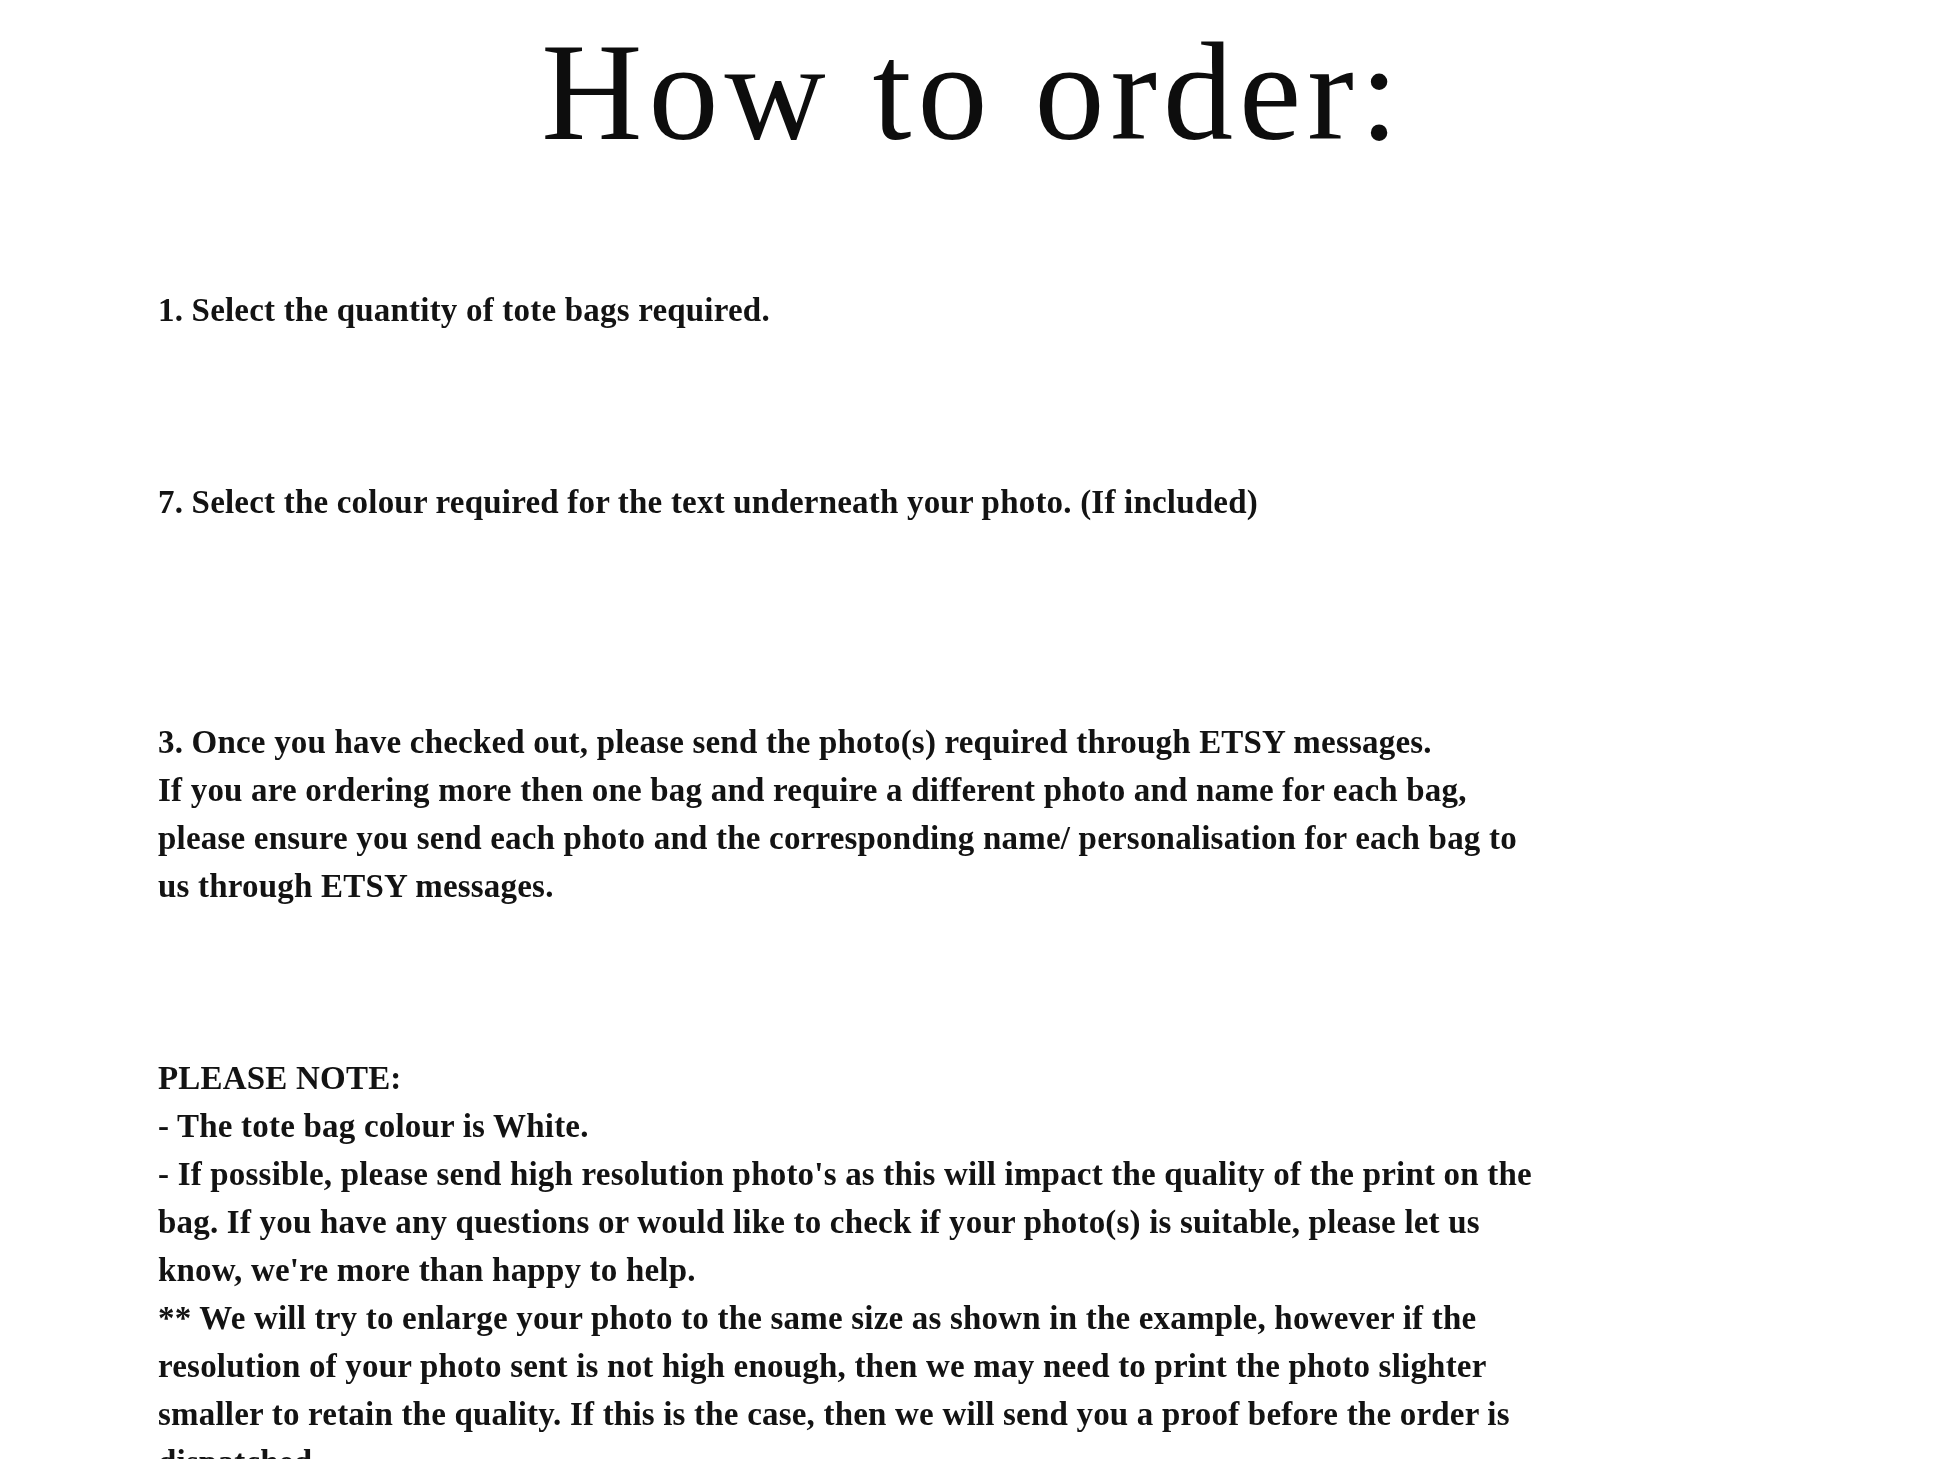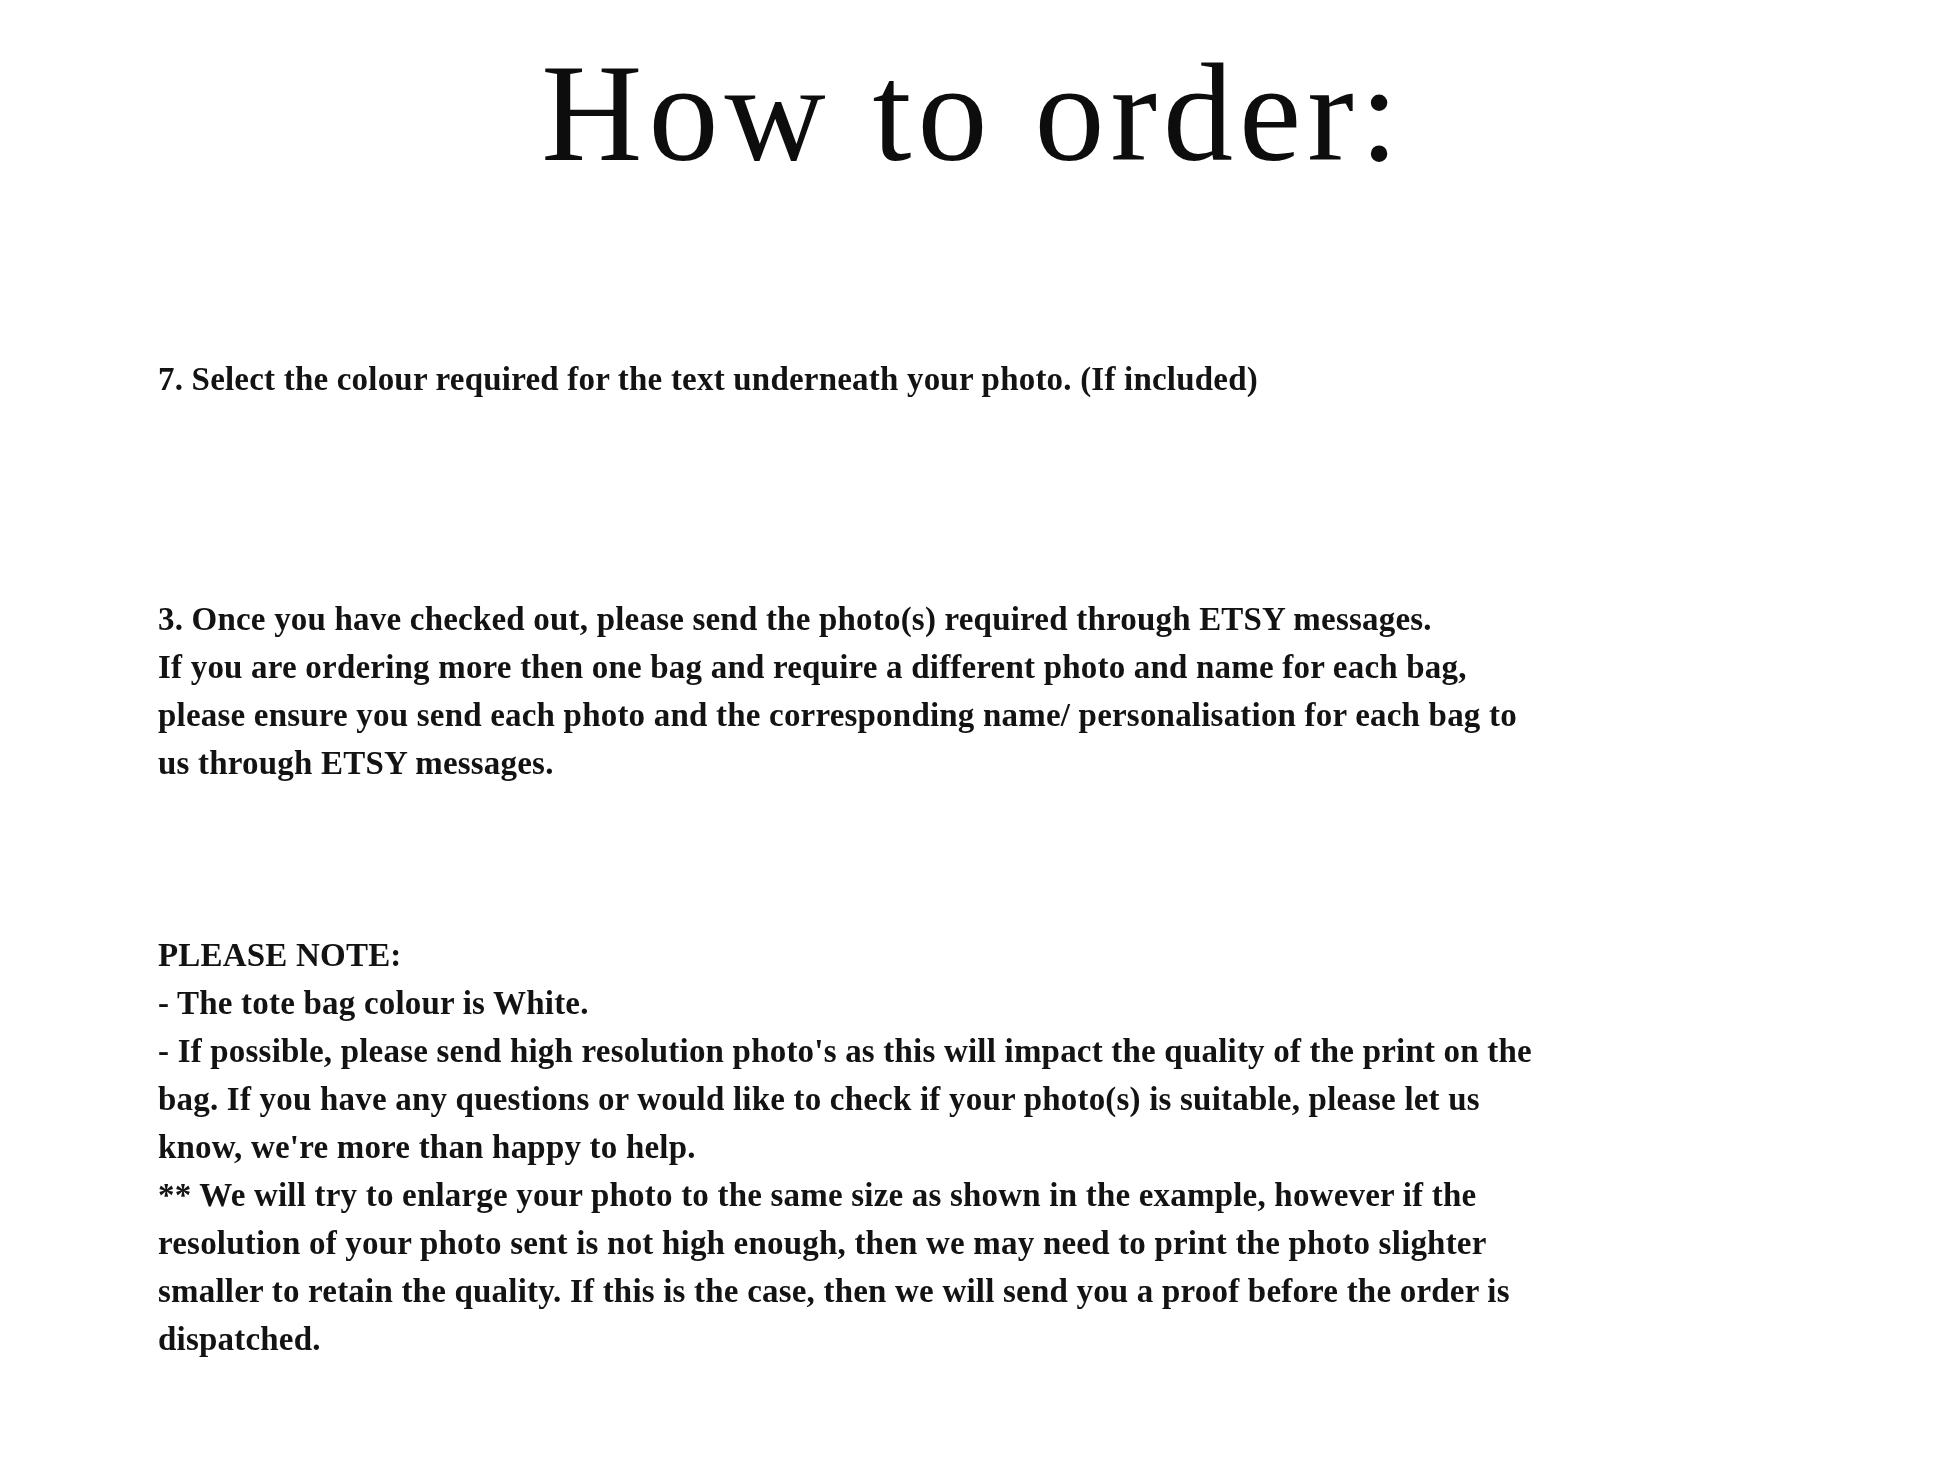--- a/index.html
+++ b/index.html
@@ -11,21 +11,21 @@
     width: 1946px;
     height: 1459px;
     overflow: hidden;
     font-family: "Liberation Serif", serif;
     color: #131313;
   }
   .page {
     width: 100%;
     height: 100%;
     box-sizing: border-box;
-    padding-top: 32px;
+    padding-top: 11px;
   }
   .title {
     margin: 0 0 0 0;
     font-size: 140px;
     line-height: 1.15;
     font-weight: 400;
     letter-spacing: 6px;
     text-align: center;
     color: #0d0d0d;
     white-space: nowrap;
@@ -48,20 +48,21 @@
     margin-bottom: 0;
   }
 </style>
 </head>
 <body>
 
 <div class="page">
   <h1 class="title">How to order:</h1>
 
   <div class="content">
+    <p>1. Select the quantity of tote bags required.</p>
 
     <p>7. Select the colour required for the text underneath your photo. (If included)</p>
 
 
     <p>3. Once you have checked out, please send the photo(s) required through ETSY messages.
 If you are ordering more then one bag and require a different photo and name for each bag,
 please ensure you send each photo and the corresponding name/ personalisation for each bag to
 us through ETSY messages.</p>
 
     <p>PLEASE NOTE:

